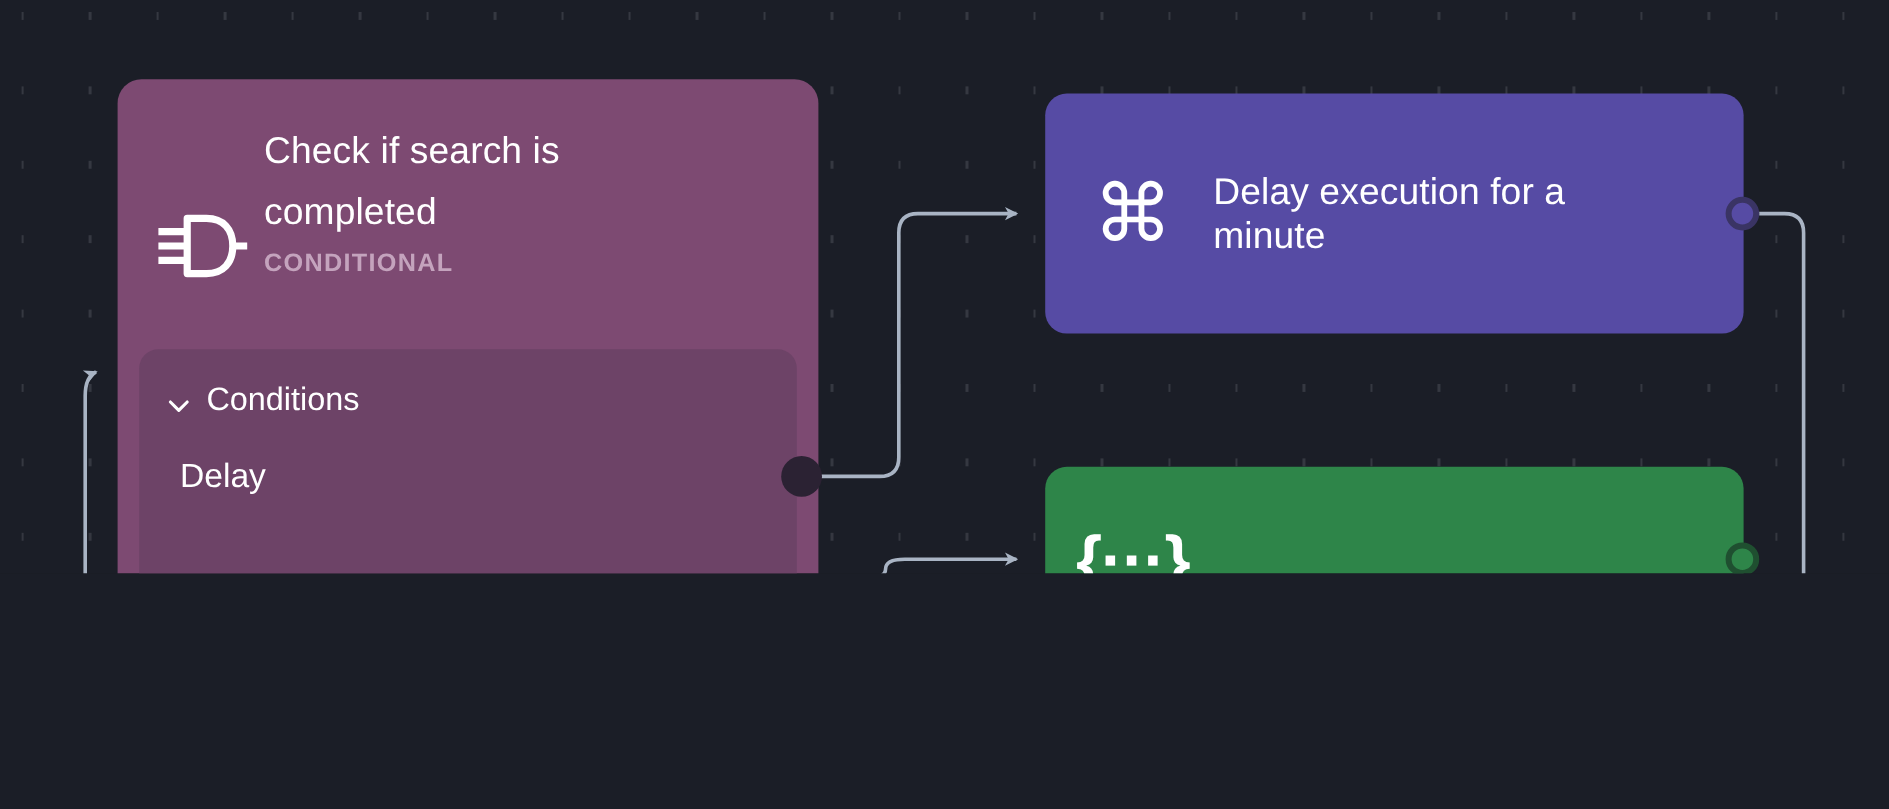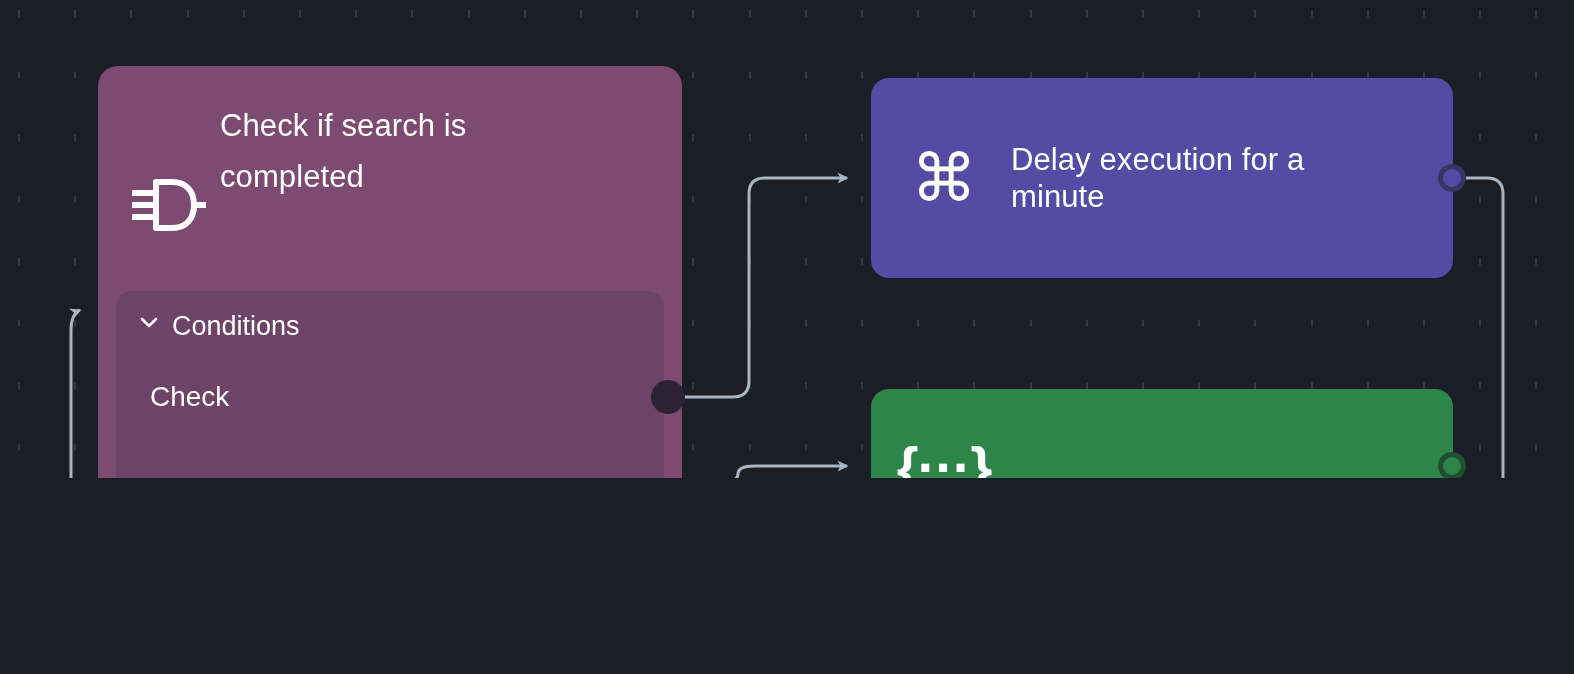--- a/index.html
+++ b/index.html
@@ -118,21 +118,21 @@
     top: 225px;
     width: 548px;
     height: 242px;
     background: #6d4367;
     border-radius: 16px;
     box-sizing: border-box;
     padding: 20px 0 0 0;
   }
   .conditions-header {
     display: flex;
-    align-items: flex-start;
+    align-items: flex-end;
     gap: 12px;
     padding-left: 22px;
     height: 38px;
   }
   .chev {
     width: 22px;
     height: 22px;
     display: block;
     color: #ffffff;
   }
@@ -279,36 +279,37 @@
         <svg width="80" height="62" viewBox="0 0 80 62" fill="none">
           <path d="M28 8 L28 54 L44 54 C58 54 66 45 66 31 C66 17 58 8 44 8 Z" stroke="#ffffff" stroke-width="6" stroke-linejoin="round" fill="none"></path>
           <line x1="4" y1="19" x2="28" y2="19" stroke="#ffffff" stroke-width="6" stroke-linecap="butt"></line>
           <line x1="4" y1="43" x2="28" y2="43" stroke="#ffffff" stroke-width="6" stroke-linecap="butt"></line>
           <line x1="4" y1="31" x2="28" y2="31" stroke="#ffffff" stroke-width="6" stroke-linecap="butt"></line>
           <line x1="66" y1="31" x2="78" y2="31" stroke="#ffffff" stroke-width="6" stroke-linecap="butt"></line>
         </svg>
       </div>
       <div class="node-text">
         <div class="node-title">Check if search is completed</div>
+        <div class="node-subtitle">CONDITIONAL</div>
       </div>
     </div>
 
     <div class="conditions-panel">
       <div class="conditions-header">
         <span class="chev">
           <svg width="22" height="22" viewBox="0 0 22 22" fill="none">
             <path d="M4 8 L11 15 L18 8" stroke="#ffffff" stroke-width="2.6" stroke-linecap="round" stroke-linejoin="round"></path>
           </svg>
         </span>
         <span class="conditions-title">Conditions</span>
       </div>
 
 
       <div class="cond-row">
-        <span class="cond-label">Check</span>
+        <span class="cond-label">Delay</span>
         <span class="port cond-port"></span>
       </div>
     </div>
   </div>
 
   <div class="node" id="node-command">
     <div class="node-head">
       <div class="node-icon">⌘</div>
       <div class="node-text">
         <div class="node-title">Delay execution for a minute</div>

